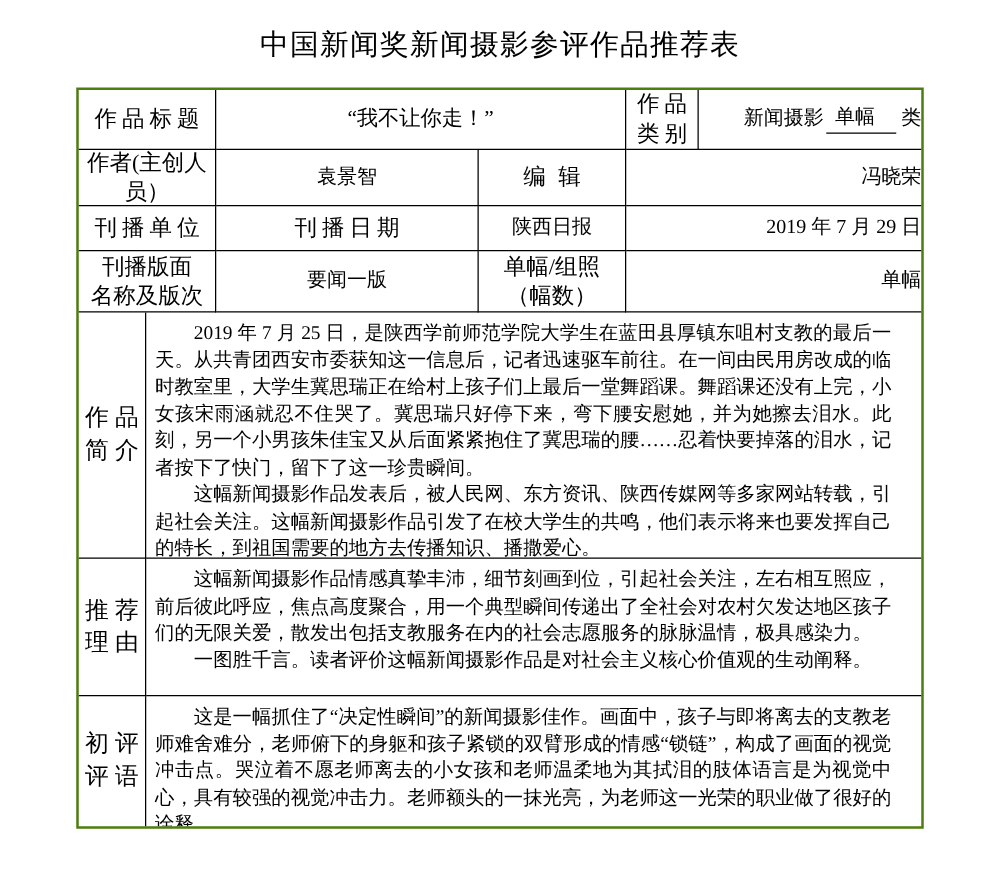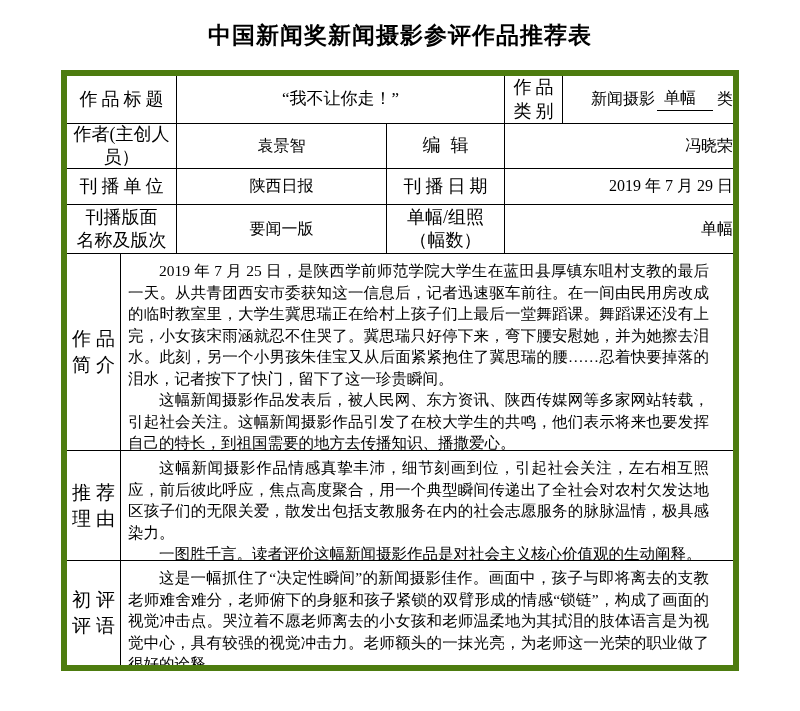--- a/index.html
+++ b/index.html
@@ -6,26 +6,26 @@
   html, body { background: #ffffff; }
   body {
     width: 800px; height: 711px;
     font-family: "Liberation Serif", "DejaVu Serif", serif;
     color: #000;
   }
   .page { position: relative; width: 800px; height: 711px; background: #fff; overflow: hidden; }
 
   .doc-title {
     position: absolute; top: 20px; left: 0; width: 100%;
-    text-align: center; font-size: 23px; font-weight: bold; letter-spacing: 1px;
+    text-align: center; font-size: 23px; font-weight: normal; letter-spacing: 1px;
   }
 
   .form {
     position: absolute; top: 70px; left: 61px;
-    width: 678px; border: 6px solid #4d7c0f; background: #fff;
+    width: 678px; border: 2px solid #4d7c0f; background: #fff;
   }
 
   .grid-top {
     display: grid;
     grid-template-columns: 110px 210px 118px 58px 1fr;
     grid-template-rows: 48px 45px 36px 49px;
   }
   .grid-sections {
     display: grid;
     grid-template-columns: 54px 1fr;
@@ -83,22 +83,22 @@
         <span>新闻摄影</span><span class="blank">单幅</span><span>类</span>
       </div>
 
       <div class="cell label">作者(主创人
 员）</div>
       <div class="cell value">袁景智</div>
       <div class="cell label ls10">编辑</div>
       <div class="cell value span2 last-col">冯晓荣</div>
 
       <div class="cell label ls4">刊播单位</div>
+      <div class="cell label ls4">刊播日期</div>
       <div class="cell value">陕西日报</div>
-      <div class="cell label ls4">刊播日期</div>
       <div class="cell value span2 last-col">2019 年 7 月 29 日</div>
 
       <div class="cell label">刊播版面
 名称及版次</div>
       <div class="cell value">要闻一版</div>
       <div class="cell label">单幅/组照
 （幅数）</div>
       <div class="cell value span2 last-col">单幅</div>
     </div>
 

